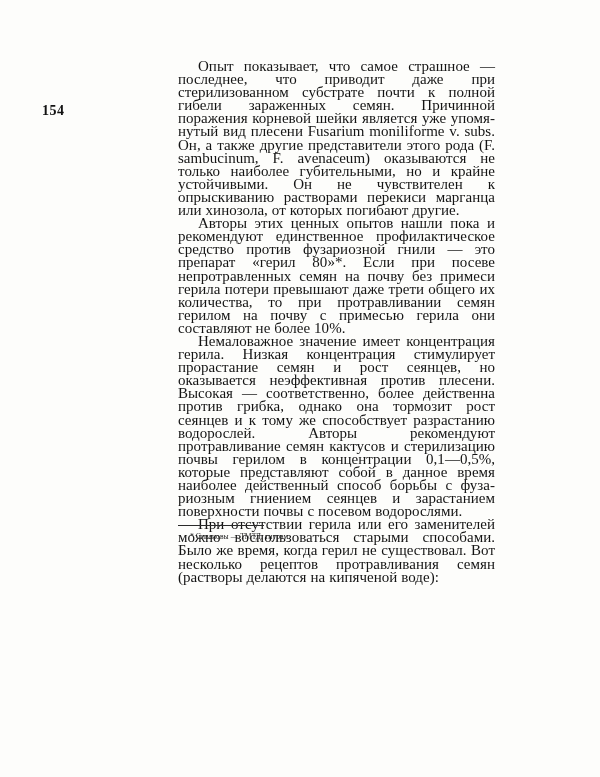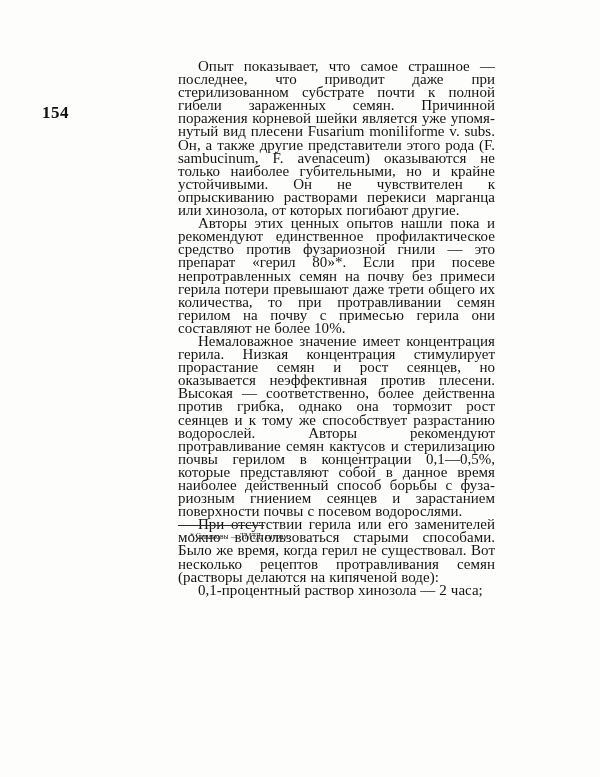--- a/index.html
+++ b/index.html
@@ -18,21 +18,21 @@
     width: 600px;
     height: 777px;
     box-sizing: border-box;
     background: #fdfdfb;
   }
   .page-number {
     position: absolute;
     left: 42px;
     top: 103px;
     font-family: "Liberation Serif", serif;
-    font-size: 17px;
+    font-size: 14px;
     font-weight: bold;
     color: #111;
     letter-spacing: 0.5px;
   }
   .text-column {
     position: absolute;
     left: 178px;
     top: 56px;
     width: 317px;
   }
@@ -79,21 +79,20 @@
 
 <div class="page">
 
   <div class="page-number">154</div>
 
   <div class="text-column">
     <p class="para">Опыт показывает, что самое страшное — послед­нее, что приводит даже при стерилизованном субстра­те почти к полной гибели зараженных семян. Причин­ной поражения корневой шейки является уже упомя­нутый вид плесени Fusarium moniliforme v. subs. Он, а также другие представители этого рода (F. sambu­cinum, F. avenaceum) оказываются не только наибо­лее губительными, но и крайне устойчивыми. Он не чувствителен к опрыскиванию растворами перекиси марганца или хинозола, от которых погибают другие.</p>
     <p class="para">Авторы этих ценных опытов нашли пока и реко­мендуют единственное профилактическое средство против фузариозной гнили — это препарат «герил 80»*. Если при посеве непротравленных семян на поч­ву без примеси герила потери превышают даже трети общего их количества, то при протравливании семян герилом на почву с примесью герила они составляют не более 10%.</p>
     <p class="para">Немаловажное значение имеет концентрация гери­ла. Низкая концентрация стимулирует прорастание семян и рост сеянцев, но оказывается неэффективная против плесени. Высокая — соответственно, более действенна против грибка, однако она тормозит рост сеянцев и к тому же способствует разрастанию водо­рослей. Авторы рекомендуют протравливание семян кактусов и стерилизацию почвы герилом в концентра­ции 0,1—0,5%, которые представляют собой в данное время наиболее действенный способ борьбы с фуза­риозным гниением сеянцев и зарастанием поверхности почвы с посевом водорослями.</p>
     <p class="para">При отсутствии герила или его заменителей можно воспользоваться старыми способами. Было же время, когда герил не существовал. Вот несколько рецептов протравливания семян (растворы делаются на кипя­ченой воде):</p>
-    <p class="para">0,1-процентный раствор хинозола — 2 часа;</p>
   </div>
 
   <div class="footnote-wrap">
     <div class="footnote-rule"></div>
     <div class="footnote">
       <span class="star">* </span><span>Сивановы — ТМТД, тиурам.</span>
     </div>
   </div>
 
 </div>

